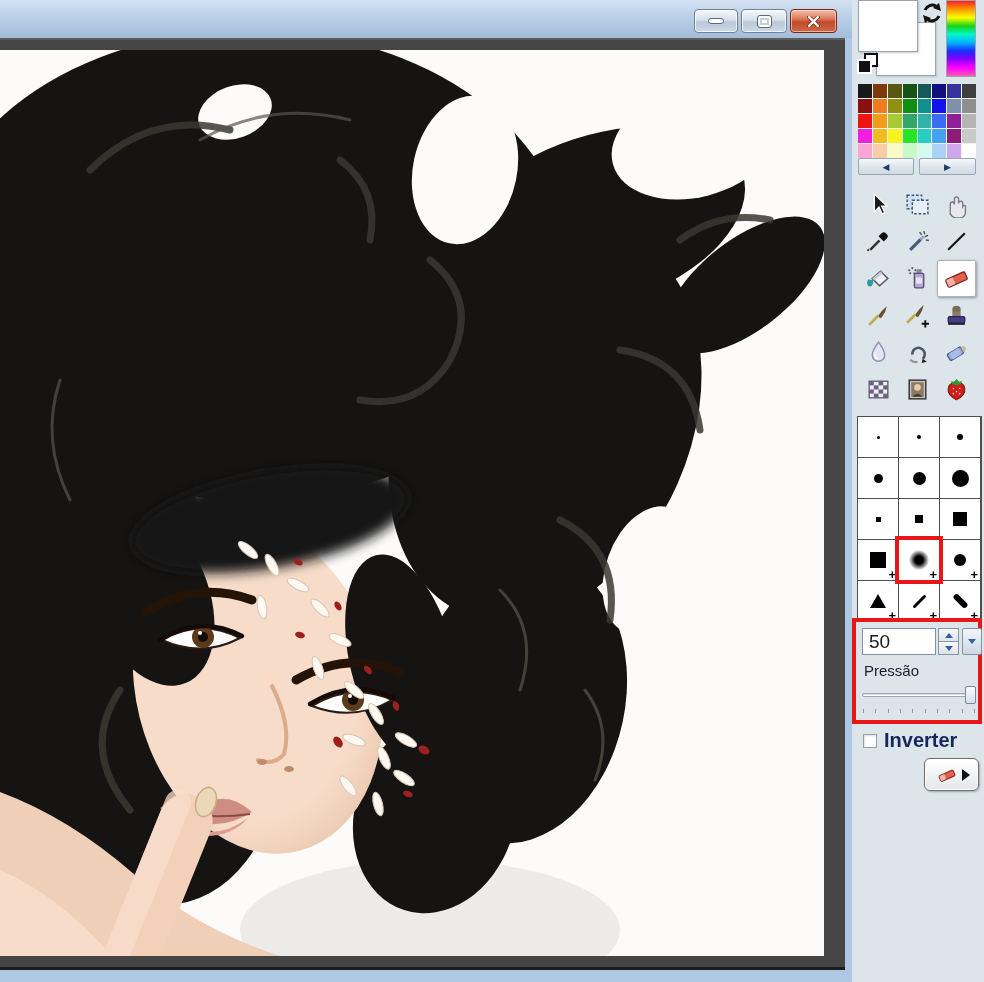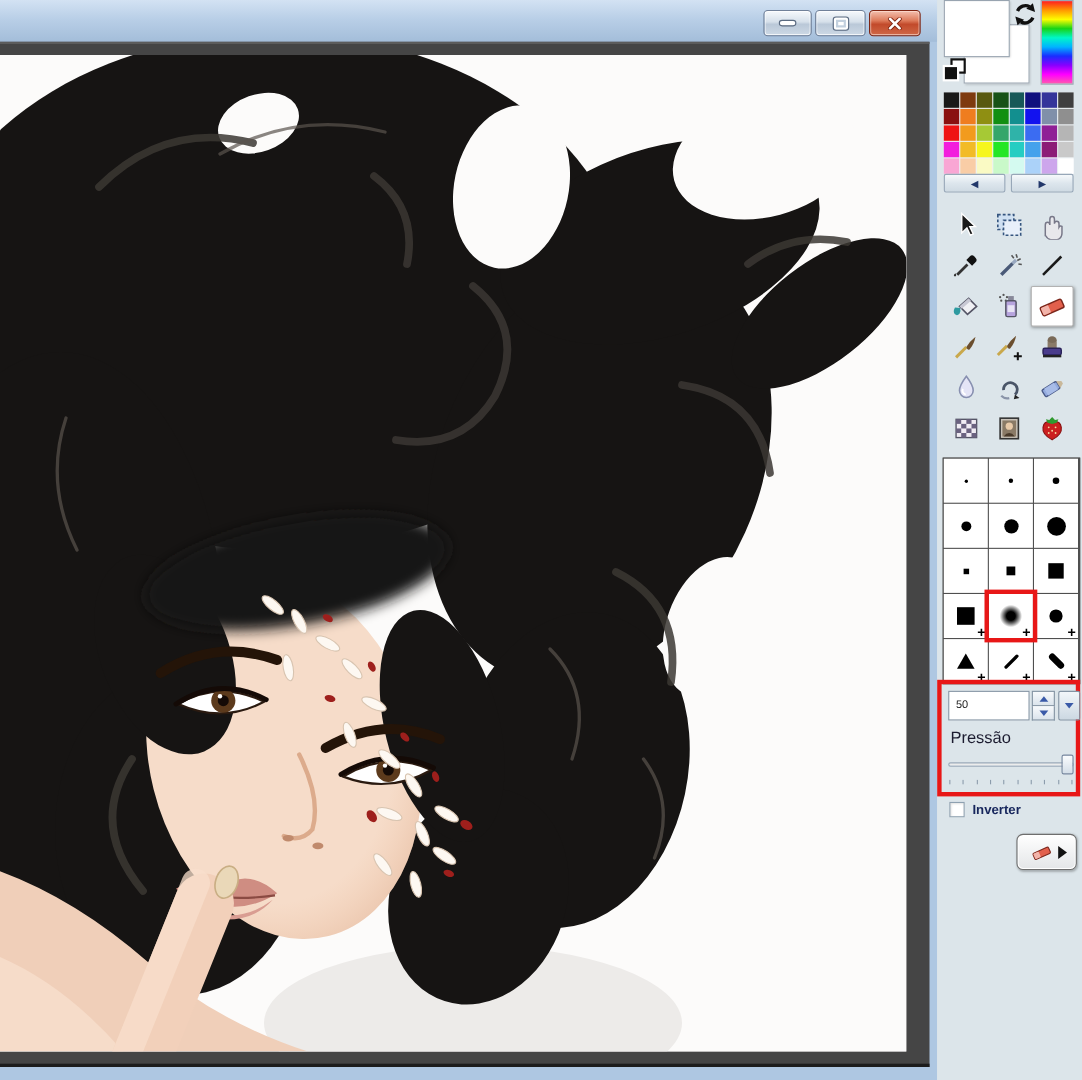--- a/index.html
+++ b/index.html
@@ -61,38 +61,38 @@
   .shape-square { background:#000; }
   .shape-soft { background:radial-gradient(circle, #000 0%, #000 28%, rgba(0,0,0,.55) 48%, rgba(0,0,0,0) 72%); }
   .shape-triangle { width:0; height:0; border-left:8px solid transparent; border-right:8px solid transparent; border-bottom:14px solid #000; }
   .shape-slash { width:17px; height:3px; background:#000; border-radius:2px; transform:rotate(-45deg); }
   .shape-backslash { width:17px; height:6px; background:#000; border-radius:3px; transform:rotate(45deg); }
 
   .red-box { position:absolute; border:4px solid #e81717; z-index:6; pointer-events:none; }
   .red-group { position:absolute; left:0; top:618px; width:130px; height:106px; border:4px solid #e81717; z-index:5; }
 
   .size-input { position:absolute; left:6px; top:6px; width:74px; height:27px; background:#fff; border:1px solid #8494a4;
-    font-family:"Liberation Sans",sans-serif; font-size:10px; color:#1a1a1a; padding-left:6px; }
+    font-family:"Liberation Sans",sans-serif; font-size:19px; color:#1a1a1a; padding-left:6px; }
   .spinner { position:absolute; left:82px; top:6px; width:21px; height:27px; display:flex; flex-direction:column; }
   .spin-btn { flex:1; border:1px solid #8494a4; background:linear-gradient(#f8fafc,#dbe4ec); display:flex; align-items:center; justify-content:center; }
   .spin-btn + .spin-btn { border-top:none; }
   .tri-up { width:0; height:0; border-left:4px solid transparent; border-right:4px solid transparent; border-bottom:5px solid #3a5aa8; }
   .tri-down { width:0; height:0; border-left:4px solid transparent; border-right:4px solid transparent; border-top:5px solid #3a5aa8; }
   .dropdown-btn { position:absolute; left:106px; top:6px; width:20px; height:27px; border:1px solid #8494a4; border-radius:2px;
     background:linear-gradient(#f2f6fa,#ccd8e2); display:flex; align-items:center; justify-content:center; }
   .pressure-label { position:absolute; left:8px; top:40px; font-size:15px; color:#1c1c30; }
   .slider { position:absolute; left:6px; top:64px; width:114px; height:18px; }
   .slider-track { position:absolute; left:0; right:0; top:7px; height:4px; background:#fff; border:1px solid #98a8b8; border-radius:2px; box-shadow:inset 0 1px 1px rgba(0,0,0,.15); }
   .slider-thumb { position:absolute; top:0; width:11px; height:18px; background:linear-gradient(#fafcfe,#d4dee8); border:1px solid #7888a0; border-radius:2px; }
   .ticks { position:absolute; left:7px; top:87px; width:112px; height:5px; display:flex; justify-content:space-between; }
   .tick { width:1px; height:4px; background:#8c9cac; }
 
   .invert-row { position:absolute; left:11px; top:729px; display:flex; align-items:center; gap:7px; }
   .checkbox { width:14px; height:14px; background:#fff; border:1px solid #8ea0b0; box-shadow:inset 1px 1px 2px rgba(0,0,0,.12); }
-  .invert-label { font-size:12px; font-weight:bold; color:#17265c; }
+  .invert-label { font-size:20px; font-weight:bold; color:#17265c; }
 
   .eraser-btn { position:absolute; left:72px; top:758px; width:55px; height:33px; border:1px solid #6e6e6e; border-radius:6px;
     background:linear-gradient(#ffffff,#e4e6e8); box-shadow:1px 1px 2px rgba(0,0,0,.25), inset 0 0 0 1px #fff;
     display:flex; align-items:center; justify-content:center; gap:2px; }
   .eraser-btn svg { width:26px; height:20px; }
   .tri-right { width:0; height:0; border-top:6px solid transparent; border-bottom:6px solid transparent; border-left:8px solid #111; }
 </style>
 </head>
 <body>
 

